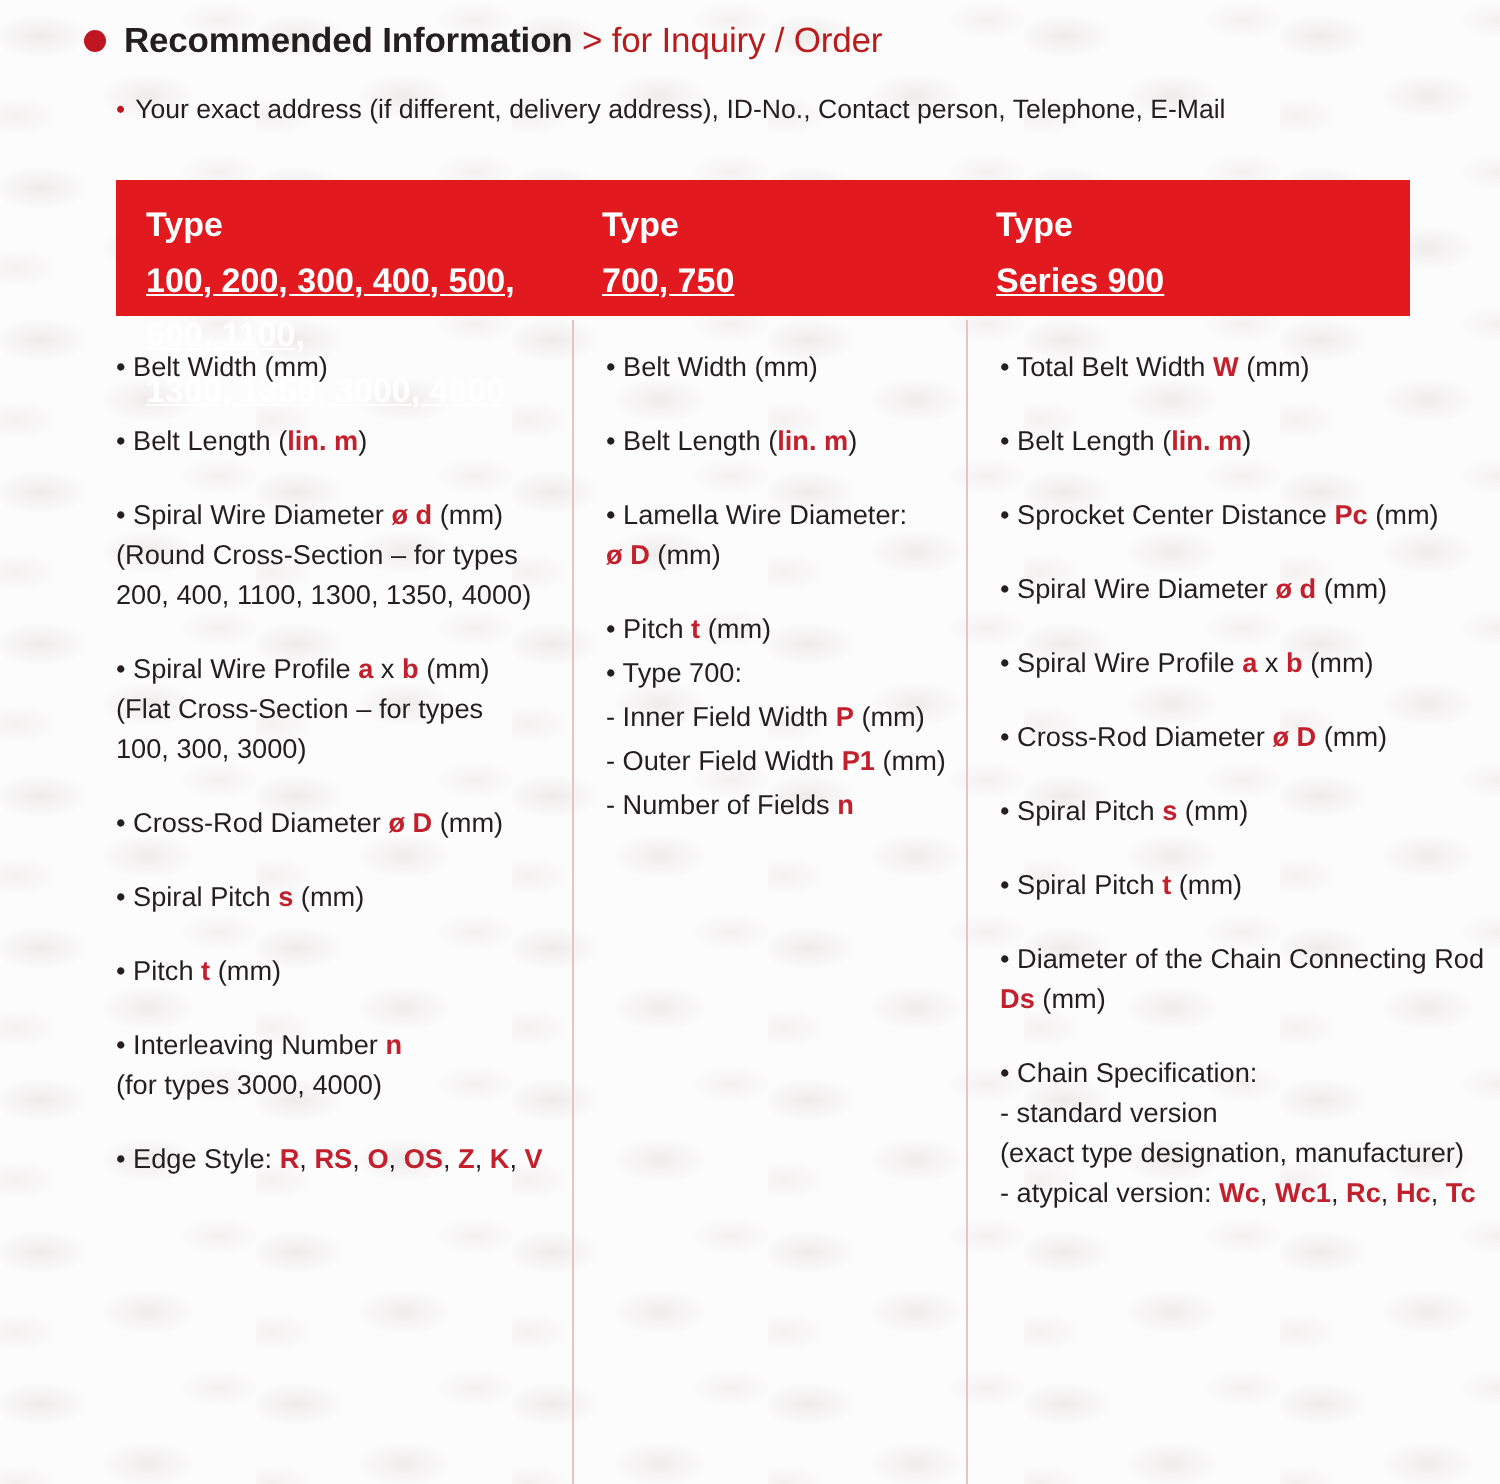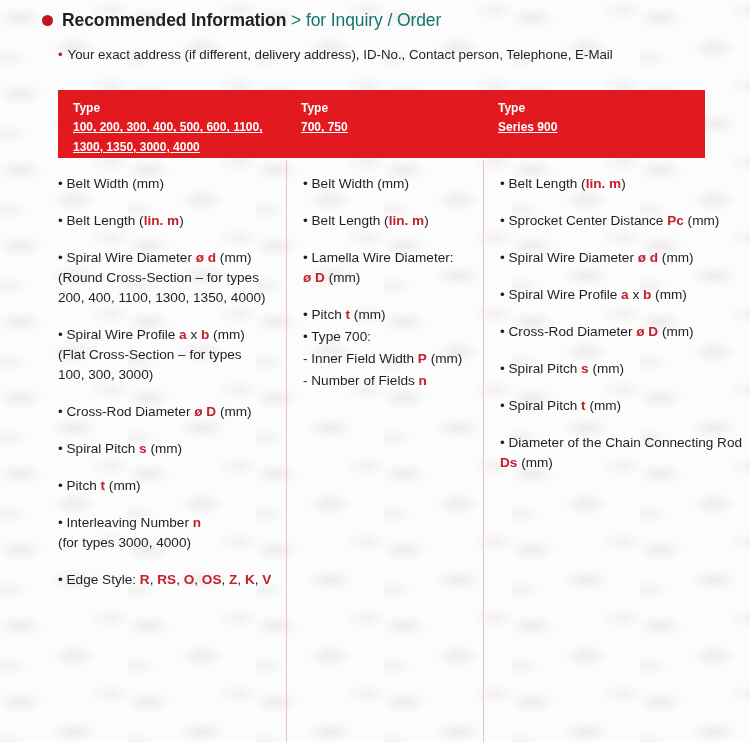--- a/index.html
+++ b/index.html
@@ -48,21 +48,21 @@
   .heading-text {
     font-size: 17.5px;
     letter-spacing: -0.1px;
     color: #231f20;
   }
   .heading-text .strong {
     font-weight: bold;
   }
   .heading-text .light {
     font-weight: normal;
-    color: #0f766e;
+    color: #b91c1c;
   }
 
   .subline {
     position: absolute;
     left: 58px;
     top: 47px;
     font-size: 13.3px;
     color: #231f20;
     white-space: nowrap;
     display: flex;
@@ -83,21 +83,21 @@
     width: 647px;
     height: 68px;
     background: #e2191f;
     display: flex;
     box-sizing: border-box;
   }
   .header-cell {
     box-sizing: border-box;
     padding: 9px 0 0 15px;
     color: #ffffff;
-    font-size: 12px;
+    font-size: 17px;
     font-weight: bold;
     line-height: 1.62;
   }
   .header-cell.c1 { width: 228px; }
   .header-cell.c2 { width: 197px; }
   .header-cell.c3 { width: 222px; }
   .header-cell .htype { display: block; }
   .header-cell .hlist { display: block; white-space: pre-line; text-decoration: underline; }
 
   
@@ -179,26 +179,32 @@
       <div class="item">• Edge Style: <span class="r">R</span>, <span class="r">RS</span>, <span class="r">O</span>, <span class="r">OS</span>, <span class="r">Z</span>, <span class="r">K</span>, <span class="r">V</span></div>
     </div>
   <div class="col c2">
       <div class="item">• Belt Width (mm)</div>
       <div class="item">• Belt Length (<span class="r">lin. m</span>)</div>
       <div class="item">• Lamella Wire Diameter:
   <span class="r">ø D</span> (mm)</div>
       <div class="item tight">• Pitch <span class="r">t</span> (mm)</div>
       <div class="item tight">• Type 700:</div>
       <div class="item tight">- Inner Field Width <span class="r">P</span> (mm)</div>
+      <div class="item tight">- Outer Field Width <span class="r">P1</span> (mm)</div>
       <div class="item">- Number of Fields <span class="r">n</span></div>
     </div>
   <div class="col c3">
+      <div class="item">• Total Belt Width <span class="r">W</span> (mm)</div>
       <div class="item">• Belt Length (<span class="r">lin. m</span>)</div>
       <div class="item">• Sprocket Center Distance <span class="r">Pc</span> (mm)</div>
       <div class="item">• Spiral Wire Diameter <span class="r">ø d</span> (mm)</div>
       <div class="item">• Spiral Wire Profile <span class="r">a</span> x <span class="r">b</span> (mm)</div>
       <div class="item">• Cross-Rod Diameter <span class="r">ø D</span> (mm)</div>
       <div class="item">• Spiral Pitch <span class="r">s</span> (mm)</div>
       <div class="item">• Spiral Pitch <span class="r">t</span> (mm)</div>
       <div class="item">• Diameter of the Chain Connecting Rod
 <span class="r">Ds</span> (mm)</div>
+      <div class="item">• Chain Specification:
+- standard version
+(exact type designation, manufacturer)
+- atypical version: <span class="r">Wc</span>, <span class="r">Wc1</span>, <span class="r">Rc</span>, <span class="r">Hc</span>, <span class="r">Tc</span></div>
     </div>
 </div>
 
 </body></html>

